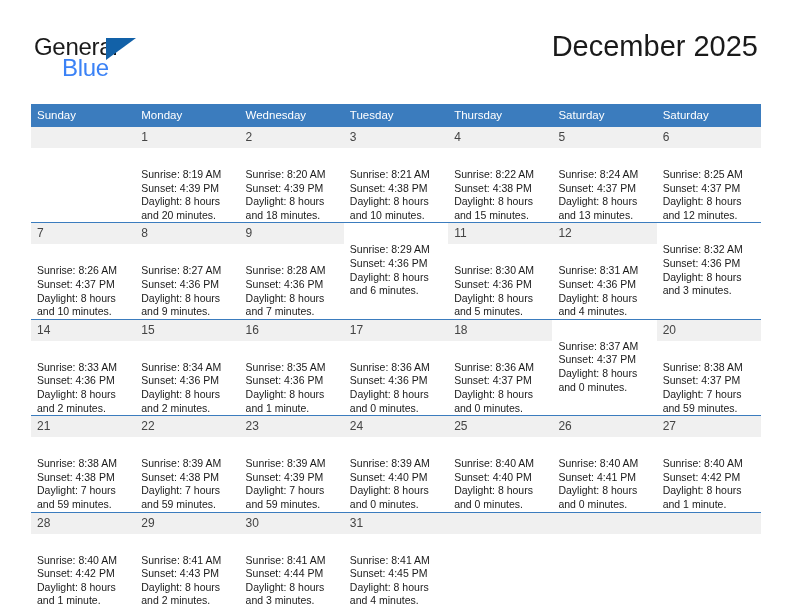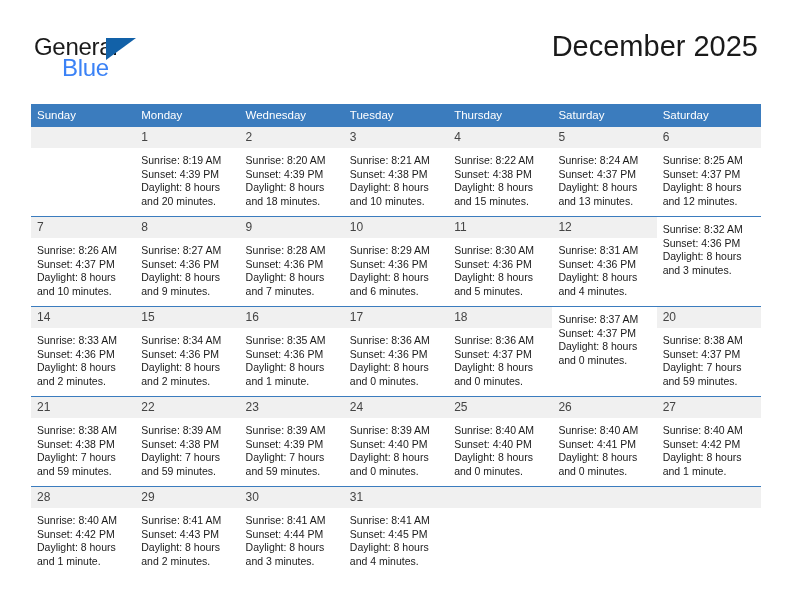--- a/index.html
+++ b/index.html
@@ -135,21 +135,21 @@
     padding: 2px 0 2px 6px;
     min-height: 17px;
     box-sizing: content-box;
   }
   .day-cell.empty .day-number {
     background: #f0f0f0;
     color: transparent;
   }
 
   .day-body {
-    padding: 6px 5px 0 6px;
+    padding: 20px 5px 0 6px;
     font-size: 10.5px;
     line-height: 13.6px;
     color: #1a1a1a;
   }
   .day-body div {
     white-space: nowrap;
   }
   .day-cell.empty .day-body {
     visibility: hidden;
   }
@@ -273,21 +273,20 @@
           <div class="day-cell">
             <div class="day-number">9</div>
             <div class="day-body">
               <div>Sunrise: 8:28 AM</div>
               <div>Sunset: 4:36 PM</div>
               <div>Daylight: 8 hours</div>
               <div>and 7 minutes.</div>
             </div>
           </div>
           <div class="day-cell">
-            <div class="day-number">10</div>
             <div class="day-body">
               <div>Sunrise: 8:29 AM</div>
               <div>Sunset: 4:36 PM</div>
               <div>Daylight: 8 hours</div>
               <div>and 6 minutes.</div>
             </div>
           </div>
           <div class="day-cell">
             <div class="day-number">11</div>
             <div class="day-body">

